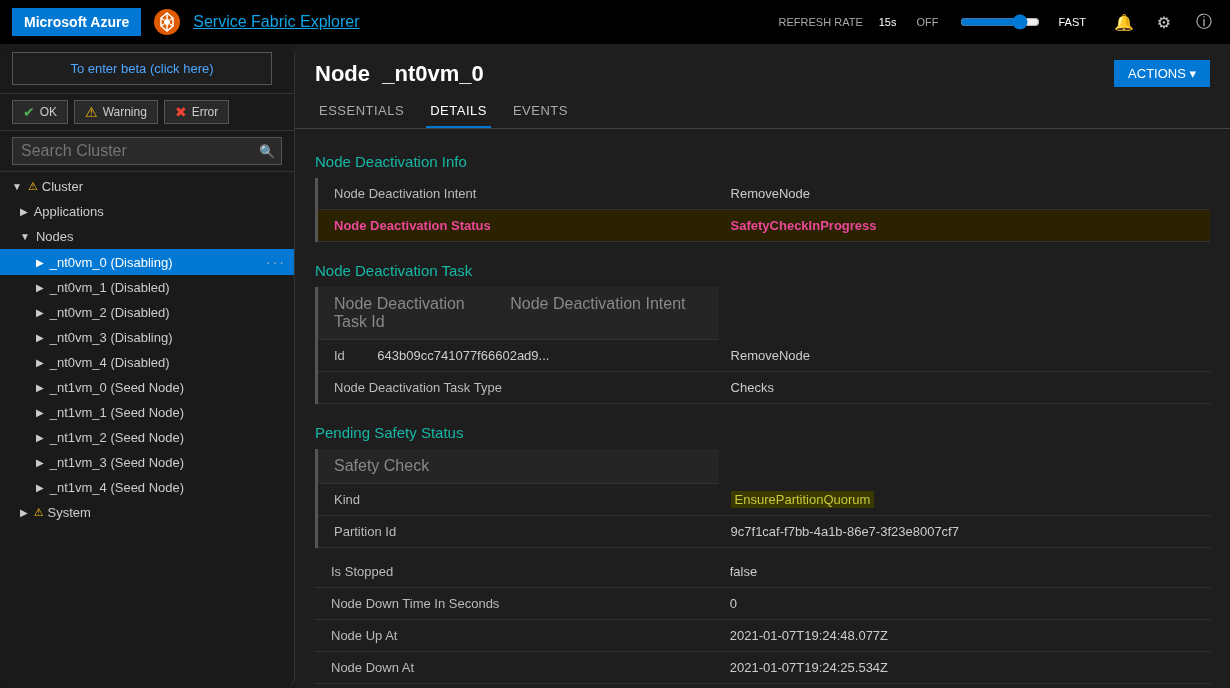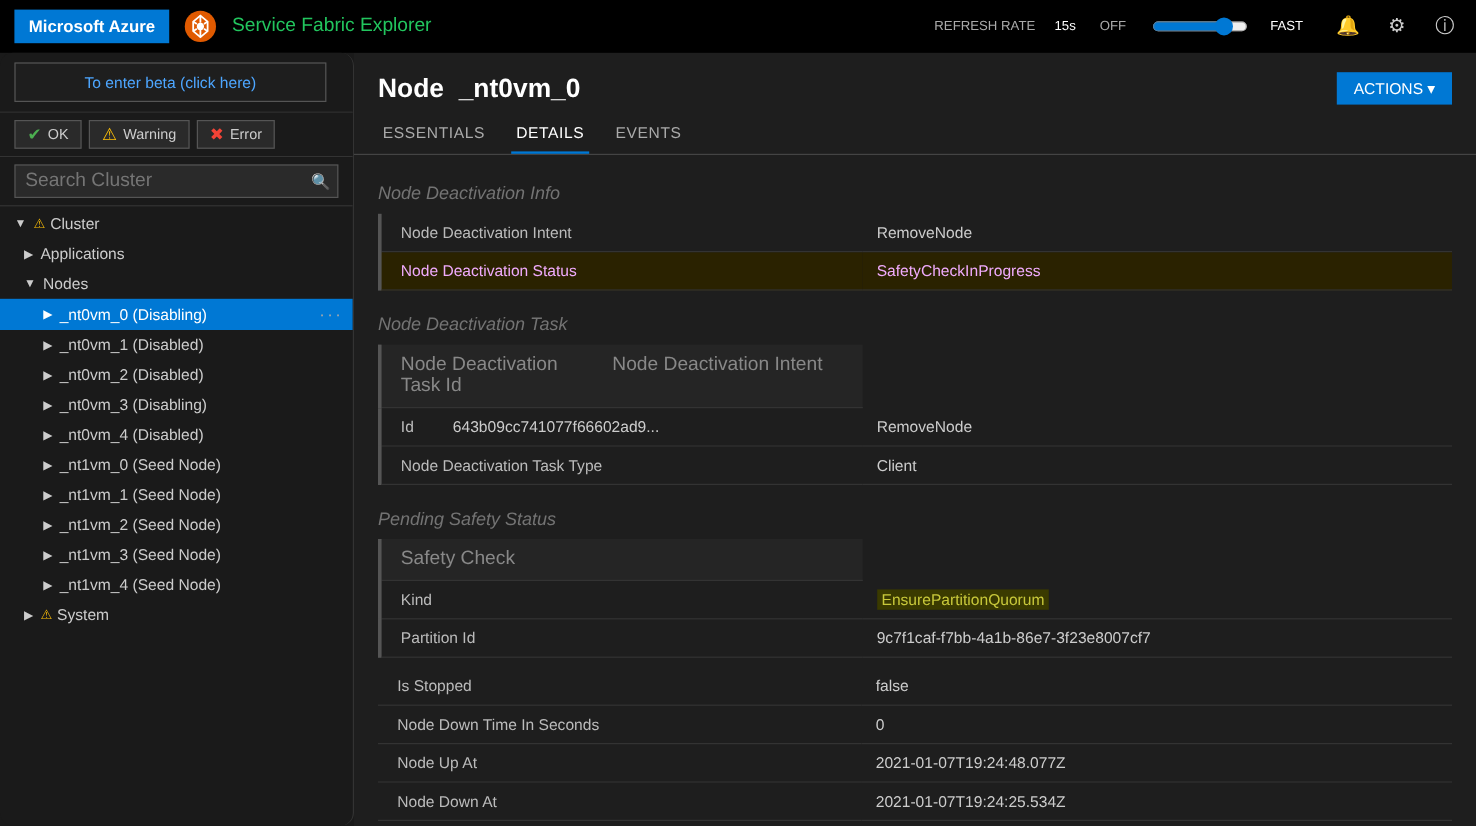--- a/index.html
+++ b/index.html
@@ -8,21 +8,21 @@
     
     .topnav {
       display: flex; align-items: center; height: 44px;
       background: #000; color: #fff; padding: 0 12px; gap: 12px;
     }
     .azure-brand {
       background: #0078d4; color: #fff; font-weight: bold;
       padding: 6px 12px; font-size: 14px; white-space: nowrap;
     }
     .brand-icon { width: 28px; height: 28px; }
-    .app-title { font-size: 16px; color: #22c55e; font-weight: 400; }
+    .app-title { font-size: 16px; color: #0ea5e9; font-weight: 400; text-decoration: underline; }
     .nav-spacer { flex: 1; }
     .refresh-label { font-size: 11px; color: #aaa; }
     .refresh-rate-val { font-size: 11px; color: #fff; margin: 0 4px; }
     .refresh-toggle { font-size: 11px; color: #aaa; margin: 0 4px; }
     .refresh-slider { width: 80px; margin: 0 6px; accent-color: #0078d4; }
     .refresh-fast { font-size: 11px; color: #fff; margin-right: 12px; }
     .nav-icon { width: 28px; height: 28px; display: flex; align-items: center; justify-content: center; cursor: pointer; color: #ccc; font-size: 16px; }
 
     
     .beta-banner {
@@ -115,33 +115,33 @@
       border-bottom: 2px solid transparent; text-transform: uppercase;
       letter-spacing: 0.5px;
     }
     .tab.active { color: #fff; border-bottom: 2px solid #0078d4; }
 
     
     .details-content { padding: 12px 20px; }
 
     
     .section-title {
-      font-size: 15px; color: #737373; font-weight: 500;
-      padding: 12px 0 6px; margin-bottom: 2px; font-style: italic;
+      font-size: 15px; color: #14b8a6; font-weight: 500;
+      padding: 12px 0 6px; margin-bottom: 2px;
     }
 
     
     .info-table { width: 100%; border-collapse: collapse; margin-bottom: 8px; }
     .info-table tr { border-bottom: 1px solid #333; }
     .info-table td {
       padding: 8px 12px; color: #ccc; font-size: 13px; vertical-align: top;
     }
     .info-table td:first-child { color: #bbb; width: 45%; padding-left: 16px; }
     .info-table tr.highlighted { background: #2a2200; }
-    .info-table tr.highlighted td { color: #f0abfc; }
+    .info-table tr.highlighted td { color: #ec4899; font-weight: bold; }
     .info-table td.val-highlight { color: #ffc107; }
 
     .sub-section-header {
       background: #252525; display: flex; width: 100%;
     }
     .sub-section-header td {
       color: #888 !important; font-size: 16px; font-weight: 500; text-transform: none;
     }
 
     .left-accent { border-left: 3px solid #555; }
@@ -325,21 +325,21 @@
           </tr>
           <tr>
             <td>
               <span>Id</span>&nbsp;&nbsp;&nbsp;&nbsp;&nbsp;&nbsp;&nbsp;&nbsp;
               <span style="color:#ccc">643b09cc741077f66602ad9...</span>
             </td>
             <td>RemoveNode</td>
           </tr>
           <tr>
             <td>Node Deactivation Task Type</td>
-            <td>Client</td>
+            <td>Checks</td>
           </tr>
         </tbody>
       </table>
 
       <div class="section-title">Pending Safety Status</div>
       <table class="info-table left-accent">
         <tbody>
           <tr class="sub-section-header">
             <td>Safety Check</td>
             <td></td>

